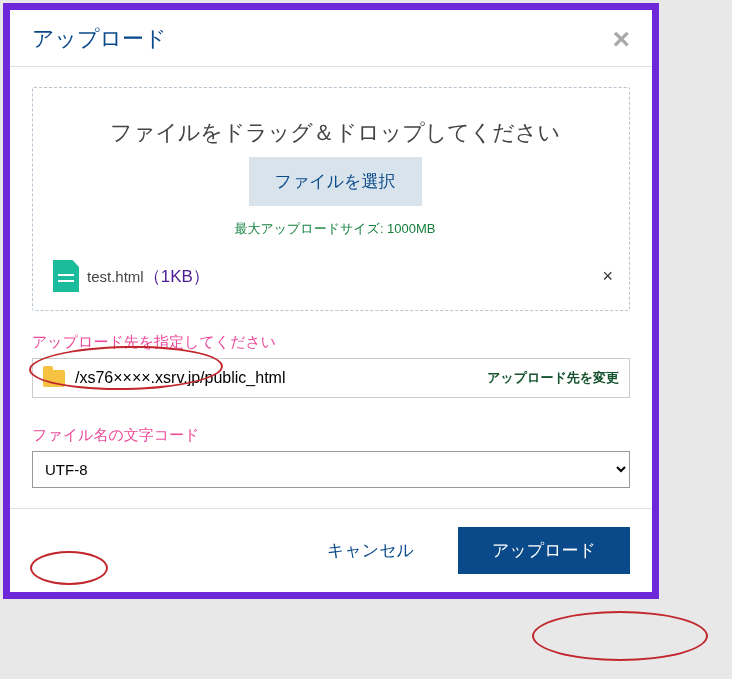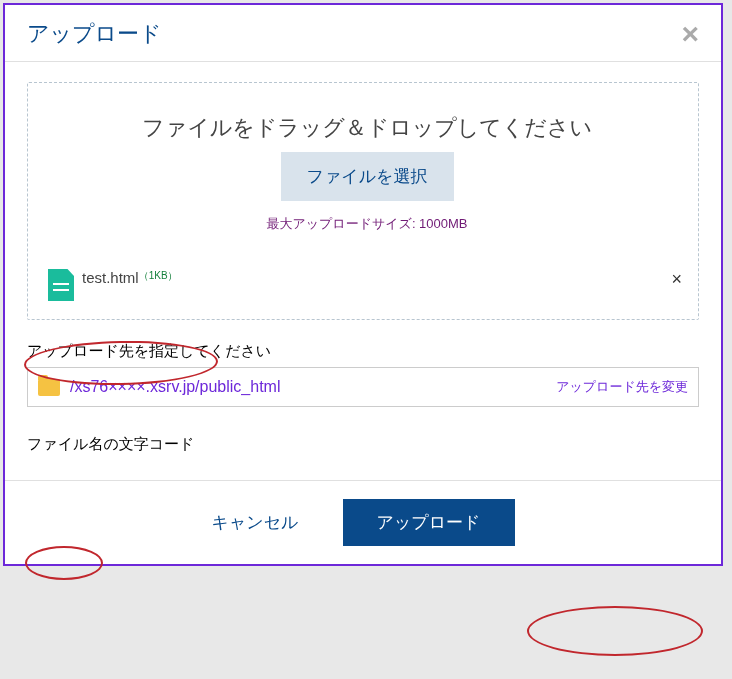--- a/index.html
+++ b/index.html
@@ -5,23 +5,23 @@
     * { box-sizing: border-box; margin: 0; padding: 0; }
     body {
       font-family: "Hiragino Kaku Gothic Pro", "Meiryo", sans-serif;
       background: #e8e8e8;
       width: 732px;
       height: 679px;
       overflow: hidden;
     }
     .modal {
       background: #fff;
-      width: 720px;
+      width: 656px;
       margin: 3px;
-      border: 2px solid #6d28d9;
+      border: 7px solid #6d28d9;
       padding: 0;
       position: relative;
     }
     .modal-header {
       padding: 14px 22px 12px 22px;
       border-bottom: 1px solid #e0e0e0;
       display: flex;
       justify-content: space-between;
       align-items: center;
     }
@@ -58,25 +58,26 @@
       border: none;
       color: #0a4a8a;
       font-size: 17px;
       padding: 13px 26px;
       margin: 8px 0 14px 0;
       cursor: pointer;
       font-family: inherit;
     }
     .max-size {
       font-size: 13px;
-      color: #701a75;
-      margin-bottom: 32px;
+      color: #15803d;
+      margin-bottom: 18px;
     }
     .file-row {
       display: flex;
+      align-items: center;
       text-align: left;
       padding: 4px 8px 0 8px;
       position: relative;
     }
     .file-icon {
       width: 26px;
       height: 32px;
       background: #1abc9c;
       margin-right: 8px;
       position: relative;
@@ -91,33 +92,33 @@
       height: 2px;
       background: #fff;
     }
     .file-icon::before { top: 14px; }
     .file-icon::after { top: 20px; }
     .file-name {
       font-size: 15px;
       color: #444;
     }
     .file-size {
-      font-size: 10px;
-      color: #15803d;
+      font-size: 17px;
+      color: #4c1d95;
     }
     .file-remove {
       font-size: 18px;
       color: #333;
       cursor: pointer;
       margin-left: auto;
       padding-right: 4px;
     }
     .section-label {
       font-size: 15px;
-      color: #000000;
+      color: #ec4899;
       margin-bottom: 6px;
       font-family: Liberation Serif, serif;
     }
     .dest-box {
       border: 1px solid #ccc;
       padding: 10px 10px;
       display: flex;
       align-items: center;
       margin-bottom: 28px;
     }
@@ -135,42 +136,42 @@
       position: absolute;
       top: -4px;
       left: 0;
       width: 10px;
       height: 5px;
       background: #f5c242;
       border-radius: 2px 2px 0 0;
     }
     .dest-path {
       font-size: 16px;
-      color: #6d28d9;
+      color: #000000;
       flex: 1;
     }
     .change-dest {
-      color: #6d28d9;
+      color: #14532d;
       font-size: 13px;
-      font-weight: normal;
+      font-weight: bold;
       cursor: pointer;
     }
     .encoding-select {
       width: 100%;
       padding: 8px 8px;
       font-size: 15px;
       border: 1px solid #999;
       font-family: inherit;
       background: #fff;
     }
     .modal-footer {
       border-top: 1px solid #e0e0e0;
       padding: 18px 22px;
       display: flex;
-      justify-content: center;
+      justify-content: flex-end;
       gap: 44px;
       align-items: center;
     }
     .cancel-btn {
       color: #0a4a8a;
       font-size: 17px;
       background: none;
       border: none;
       cursor: pointer;
       font-family: inherit;
@@ -222,20 +223,23 @@
     </div>
 
     <div class="section-label">アップロード先を指定してください</div>
     <div class="dest-box">
       <span class="folder-icon"></span>
       <span class="dest-path">/xs76××××.xsrv.jp/public_html</span>
       <span class="change-dest">アップロード先を変更</span>
     </div>
 
     <div class="section-label">ファイル名の文字コード</div>
+    <select class="encoding-select">
+      <option>UTF-8</option>
+    </select>
 
   </div>
 
   <div class="modal-footer">
     <button class="cancel-btn">キャンセル</button>
     <button class="upload-btn">アップロード</button>
   </div>
 
   <div class="annot annot1"></div>
   <div class="annot annot2"></div>

